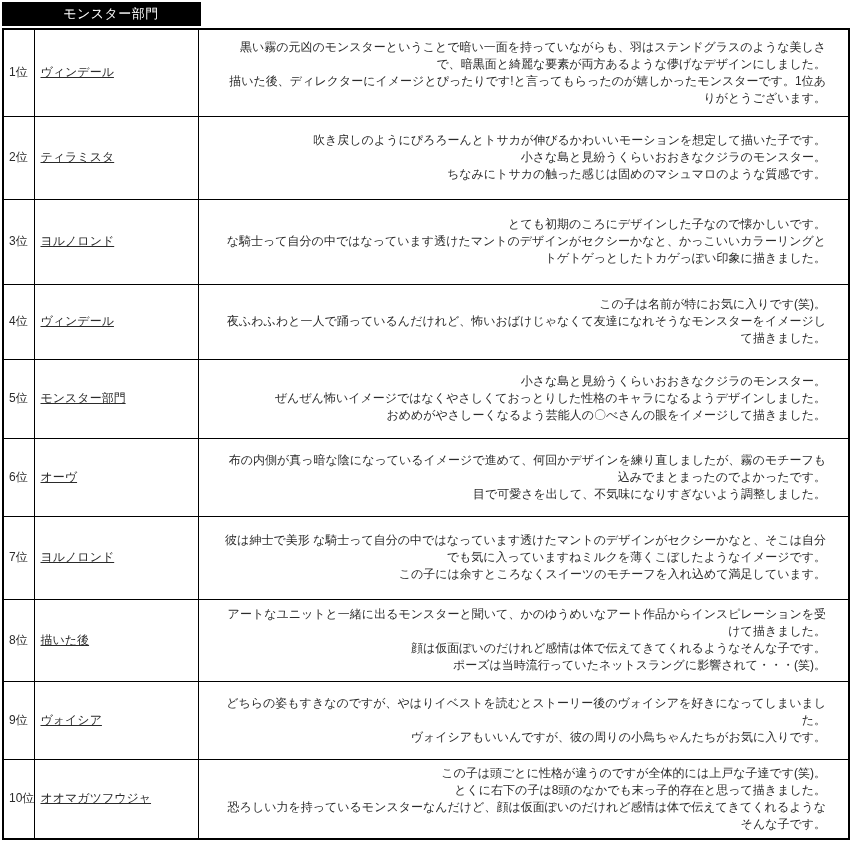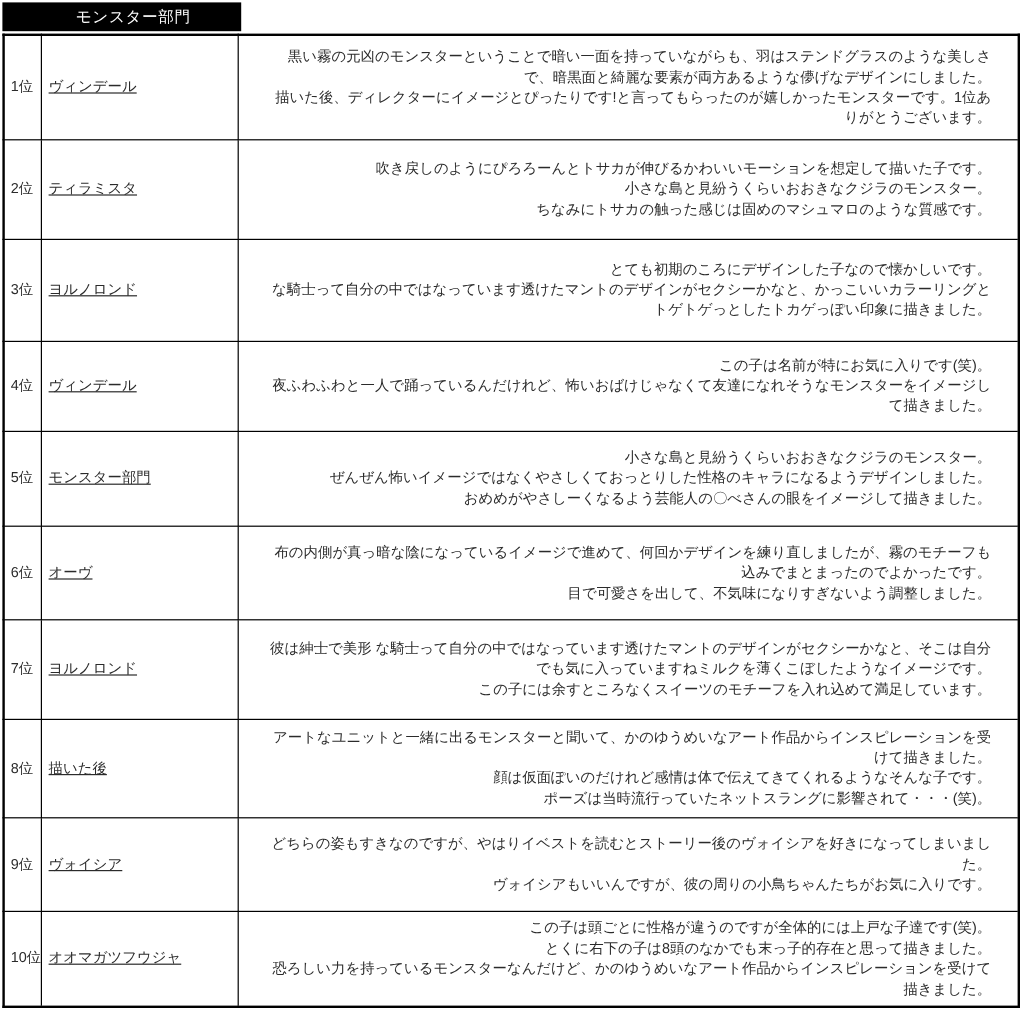--- a/index.html
+++ b/index.html
@@ -134,18 +134,18 @@
         <td class="rank-cell">9位</td>
         <td class="name-cell">ヴォイシア</td>
         <td class="comment-cell">どちらの姿もすきなのですが、やはりイベストを読むとストーリー後のヴォイシアを好きになってしまいました。
 ヴォイシアもいいんですが、彼の周りの小鳥ちゃんたちがお気に入りです。</td>
       </tr>
       <tr style="height:80px">
         <td class="rank-cell">10位</td>
         <td class="name-cell">オオマガツフウジャ</td>
         <td class="comment-cell">この子は頭ごとに性格が違うのですが全体的には上戸な子達です(笑)。
 とくに右下の子は8頭のなかでも末っ子的存在と思って描きました。
-恐ろしい力を持っているモンスターなんだけど、かのゆうめいなアート作品からインスピレーションを受けて描きました。</td>
+恐ろしい力を持っているモンスターなんだけど、顔は仮面ぽいのだけれど感情は体で伝えてきてくれるようなそんな子です。</td>
       </tr>
     </tbody>
   </table>
 
 </div>
 
 </body></html>

